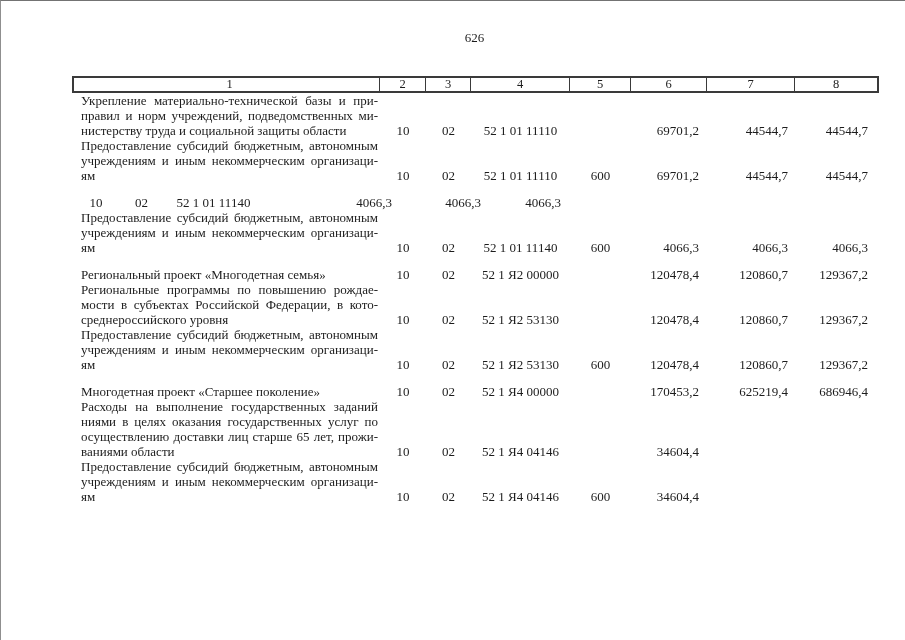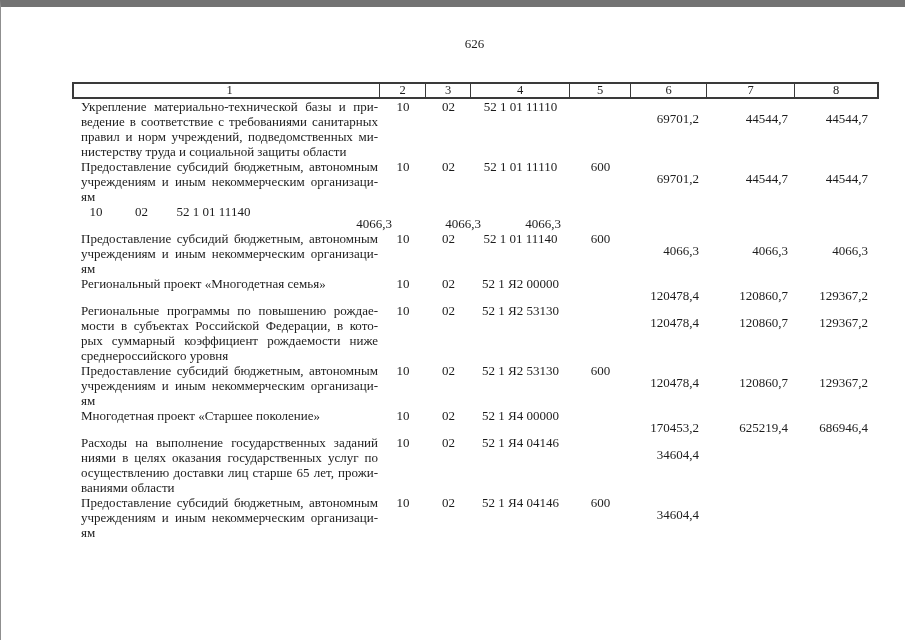--- a/index.html
+++ b/index.html
@@ -1,21 +1,21 @@
 <!DOCTYPE html>
 <html><head>
 <meta charset="utf-8">
 <style>
   html,body { margin:0; padding:0; background:#e8e8e8; }
   .page {
     position:relative;
     width:905px; height:640px;
     background:#ffffff;
     border-left:1px solid #8f8f8f;
-    border-top:7px solid #737373;
+    border-top:1px solid #737373;
     box-sizing:border-box;
     overflow:hidden;
     font-family:"Liberation Serif", serif;
     font-size:13px;
     line-height:15px;
     color:#1c1c1c;
   }
   .page-number {
     margin:29px 0 0 71px;
     width:805px;
@@ -38,21 +38,21 @@
     text-align:center;
     height:13px;
     line-height:13px;
     font-size:12.5px;
   }
   .hc:last-child { border-right:none; flex:1 1 auto; }
   .hc.c1{width:306px}.hc.c2{width:46px}.hc.c3{width:45px}.hc.c4{width:99px}
   .hc.c5{width:61px}.hc.c6{width:76px}.hc.c7{width:88px}
   
   .tbody { margin-left:72px; width:805px; }
-  .row { display:flex; align-items:flex-start; }
+  .row { display:flex; align-items:flex-end; }
   .cell { box-sizing:border-box; flex-shrink:0; }
   .c1 { width:307px; padding-left:8px; padding-right:2px; }
   .c2{width:46px}.c3{width:45px}.c4{width:99px}.c5{width:61px}
   .c6{width:76px}.c7{width:88px}.c8{width:83px}
   .vcell { display:flex; align-items:flex-end; }
   .cen { justify-content:center; }
   .num { justify-content:flex-end;margin-top:12px; }
   .c6.num{ padding-right:8px; }
   .c7.num{ padding-right:7px; }
   .c8.num{ padding-right:10px; }
@@ -73,21 +73,20 @@
       <div class="hc c5">5</div>
       <div class="hc c6">6</div>
       <div class="hc c7">7</div>
       <div class="hc c8">8</div>
     </div>
 
   <div class="tbody">
       <div class="row">
         <div class="cell c1">
           <div class="line">Укрепление материально-технической базы и при-</div>
-          <div class="line">ведение в соответствие с требованиями санитарных</div>
           <div class="line">правил и норм учреждений, подведомственных ми-</div>
           <div class="line last">нистерству труда и социальной защиты области</div>
         </div>
         <div class="cell vcell c2 cen">10</div>
         <div class="cell vcell c3 cen">02</div>
         <div class="cell vcell c4 cen">52 1 01 11110</div>
         <div class="cell vcell c5 cen"></div>
         <div class="cell vcell c6 num">69701,2</div>
         <div class="cell vcell c7 num">44544,7</div>
         <div class="cell vcell c8 num">44544,7</div>
@@ -138,21 +137,20 @@
         <div class="cell vcell c4 cen">52 1 Я2 00000</div>
         <div class="cell vcell c5 cen"></div>
         <div class="cell vcell c6 num">120478,4</div>
         <div class="cell vcell c7 num">120860,7</div>
         <div class="cell vcell c8 num">129367,2</div>
       </div>
       <div class="row">
         <div class="cell c1">
           <div class="line">Региональные программы по повышению рождае-</div>
           <div class="line">мости в субъектах Российской Федерации, в кото-</div>
-          <div class="line">рых суммарный коэффициент рождаемости ниже</div>
           <div class="line last">среднероссийского уровня</div>
         </div>
         <div class="cell vcell c2 cen">10</div>
         <div class="cell vcell c3 cen">02</div>
         <div class="cell vcell c4 cen">52 1 Я2 53130</div>
         <div class="cell vcell c5 cen"></div>
         <div class="cell vcell c6 num">120478,4</div>
         <div class="cell vcell c7 num">120860,7</div>
         <div class="cell vcell c8 num">129367,2</div>
       </div>

